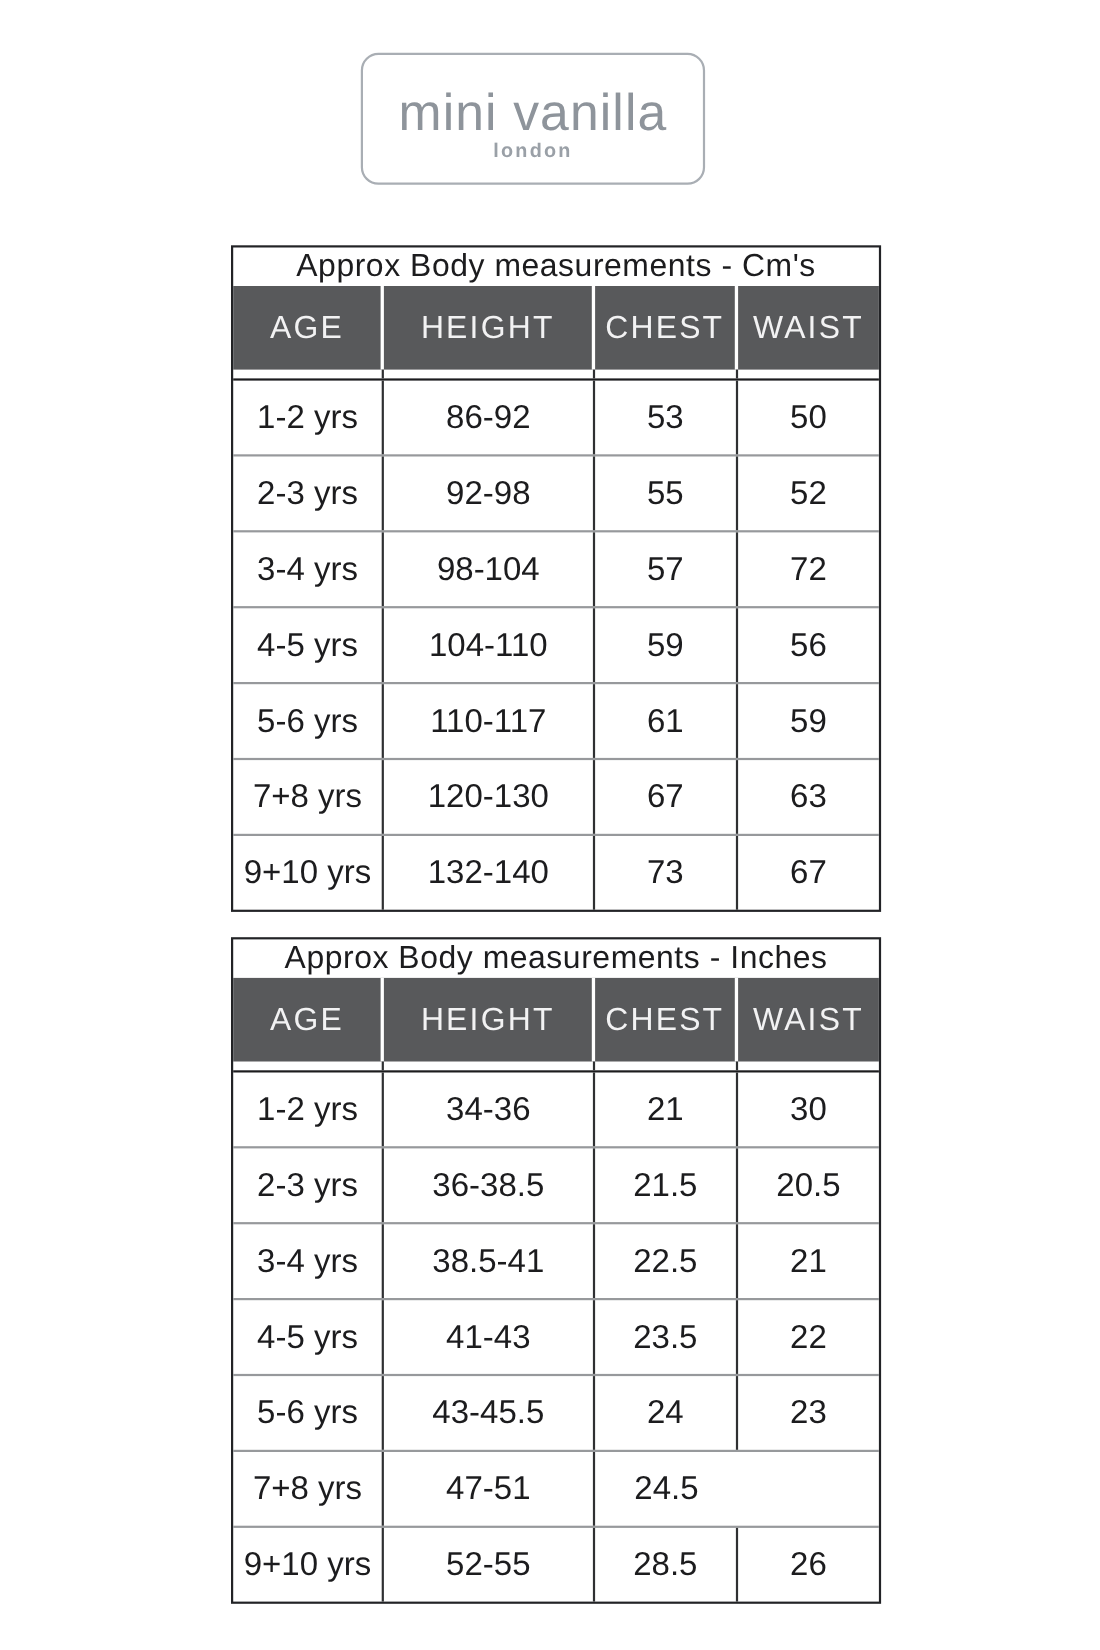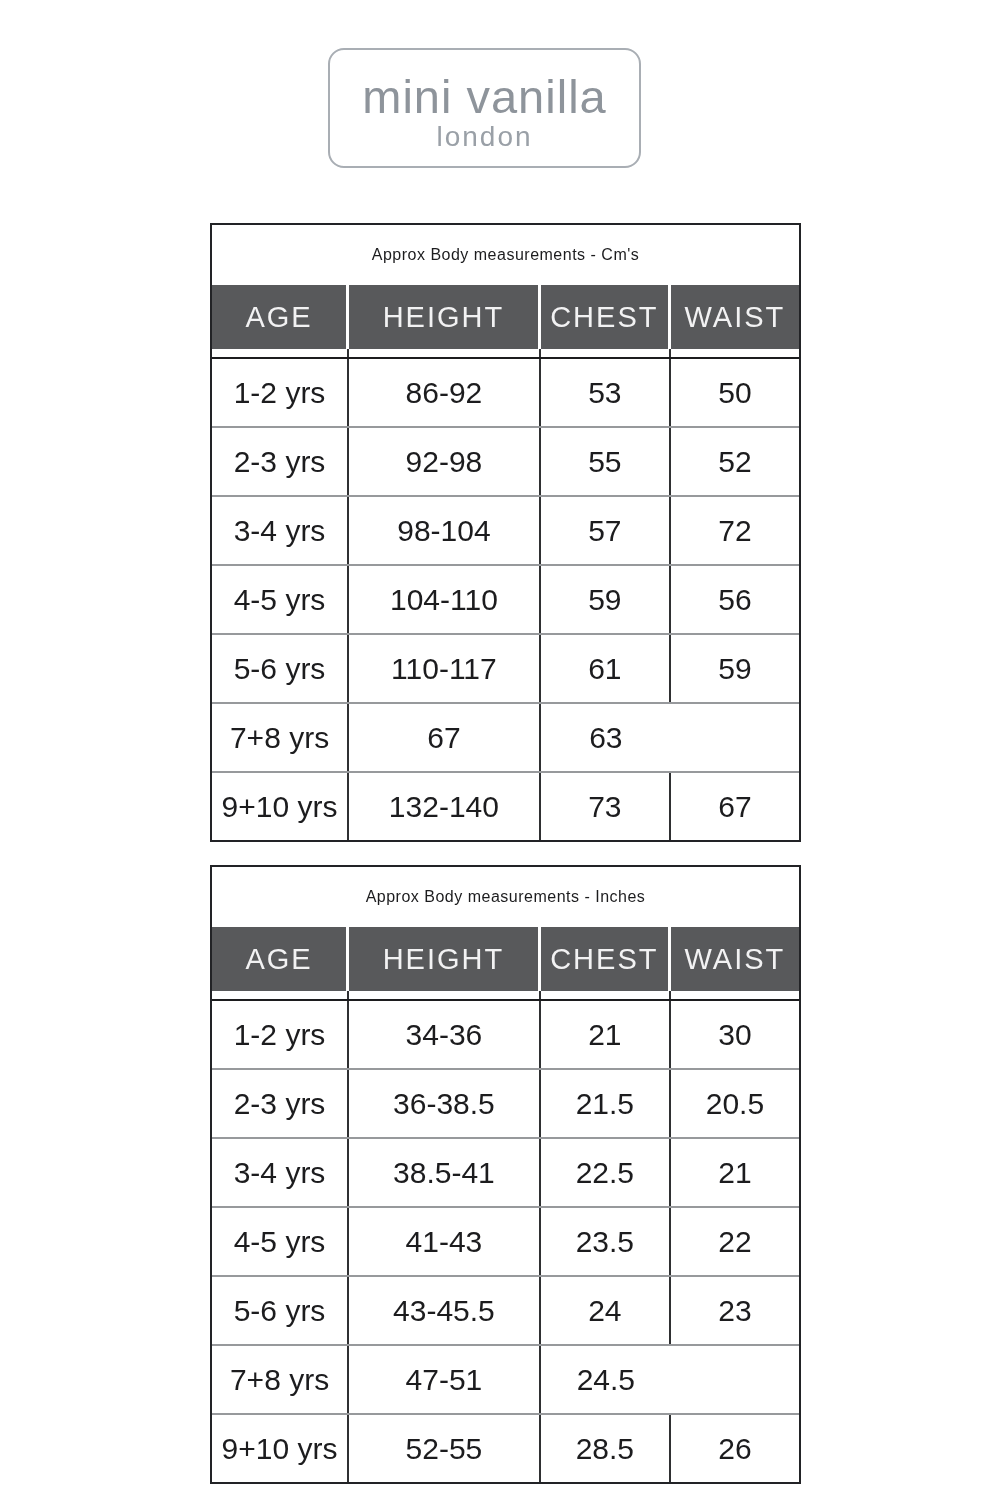--- a/index.html
+++ b/index.html
@@ -26,54 +26,55 @@
     padding-top:8px;
   }
   .logo-brand{
     font-size:47px;
     line-height:1;
     color:#8e949b;
     letter-spacing:1px;
     white-space:nowrap;
   }
   .logo-city{
-    font-size:28px;
+    font-size:18px;
     line-height:1;
     color:#9aa0a7;
     letter-spacing:2px;
     margin-top:3px;
+    font-weight:bold;
   }
   
   .tables-wrap{
     position:absolute;
     left:210px; top:223px;
     width:591px;
   }
   .size-table{
     border:2px solid #222326;
     background:#ffffff;
     box-sizing:border-box;
   }
   .size-table + .size-table{ margin-top:23px; }
   .cols{
     display:grid;
     grid-template-columns:23.35% 32.66% 22.17% 21.82%;
   }
   .table-title{
-    height:60px;
-    display:flex;
-    align-items:center;
-    justify-content:center;
-    font-size:16px;
+    height:35px;
+    display:flex;
+    align-items:center;
+    justify-content:center;
+    font-size:29px;
     color:#1c1c1e;
     letter-spacing:0.5px;
   }
   .head-row{
     background:#58595b;
-    height:64px;
+    height:76px;
   }
   .head-cell{
     display:flex;
     align-items:center;
     justify-content:center;
     color:#f2f2f3;
     font-size:29px;
     letter-spacing:2px;
     border-right:3px solid #ffffff;
     overflow:hidden;
@@ -148,20 +149,21 @@
             <div class="data-cell">56</div>
           </div>
           <div class="data-row cols">
             <div class="data-cell">5-6 yrs</div>
             <div class="data-cell">110-117</div>
             <div class="data-cell">61</div>
             <div class="data-cell">59</div>
           </div>
           <div class="data-row cols">
             <div class="data-cell">7+8 yrs</div>
+            <div class="data-cell">120-130</div>
             <div class="data-cell">67</div>
             <div class="data-cell">63</div>
           </div>
           <div class="data-row cols">
             <div class="data-cell">9+10 yrs</div>
             <div class="data-cell">132-140</div>
             <div class="data-cell">73</div>
             <div class="data-cell">67</div>
           </div>
         </div>

